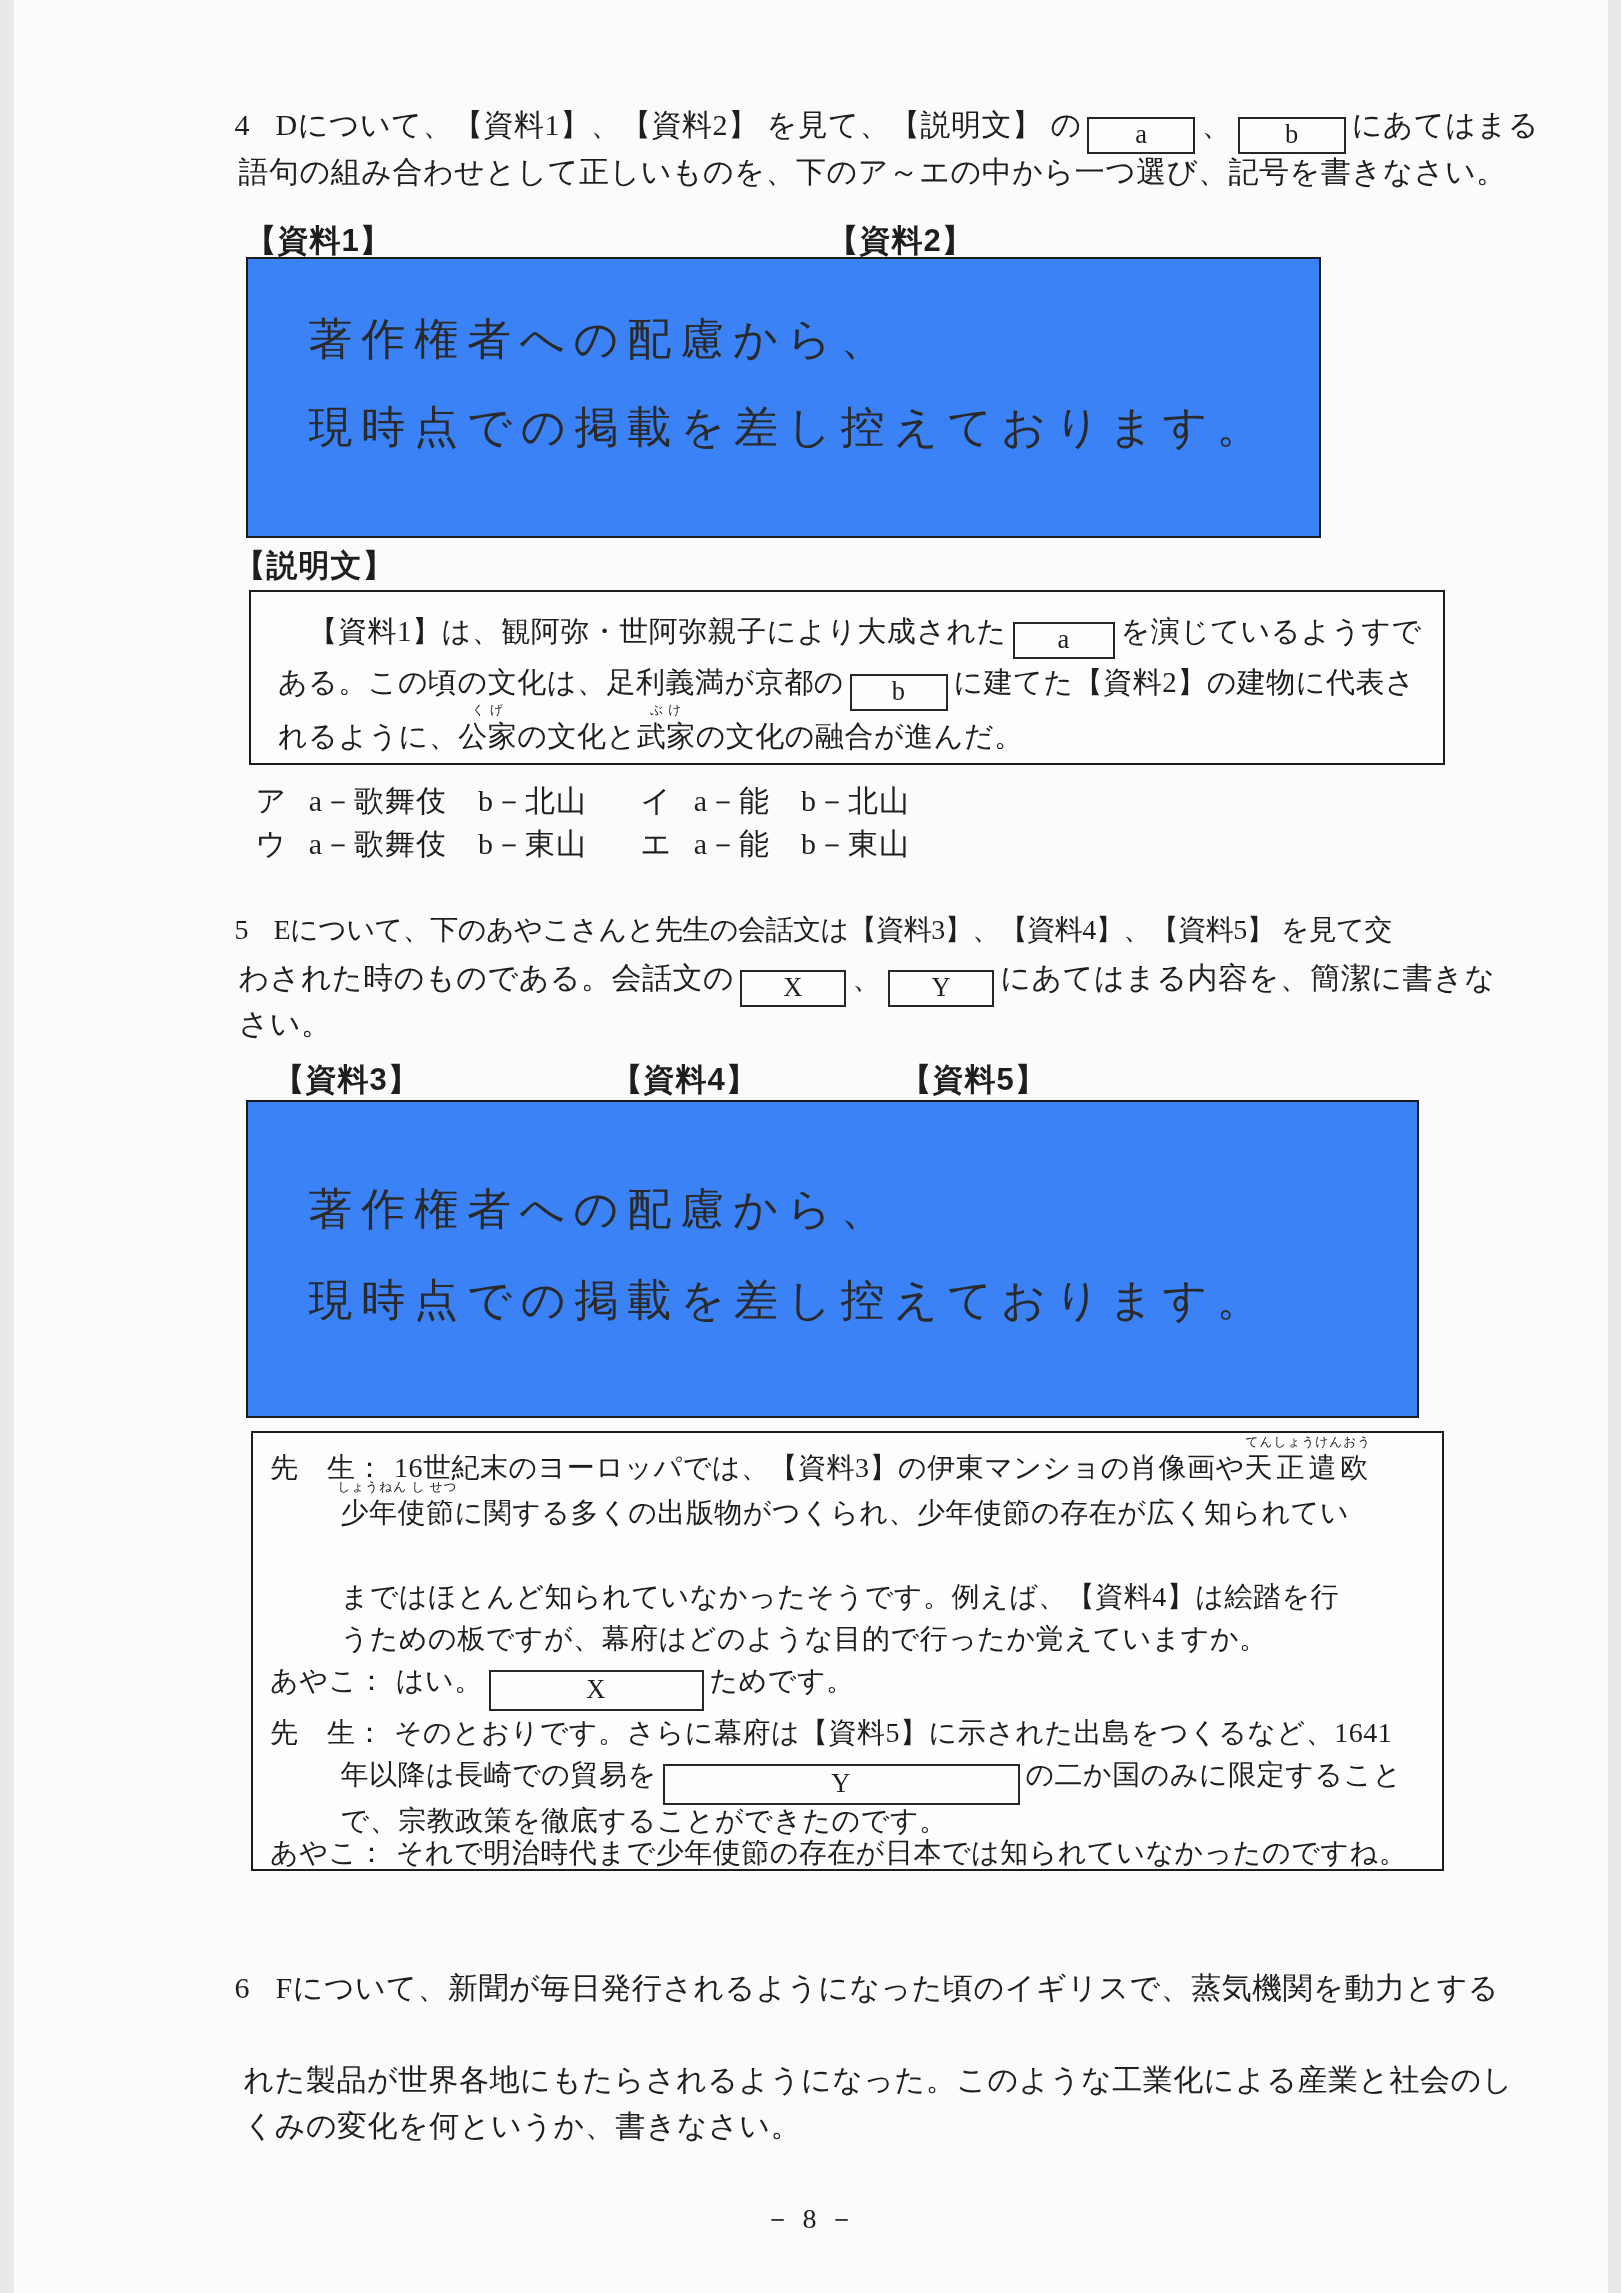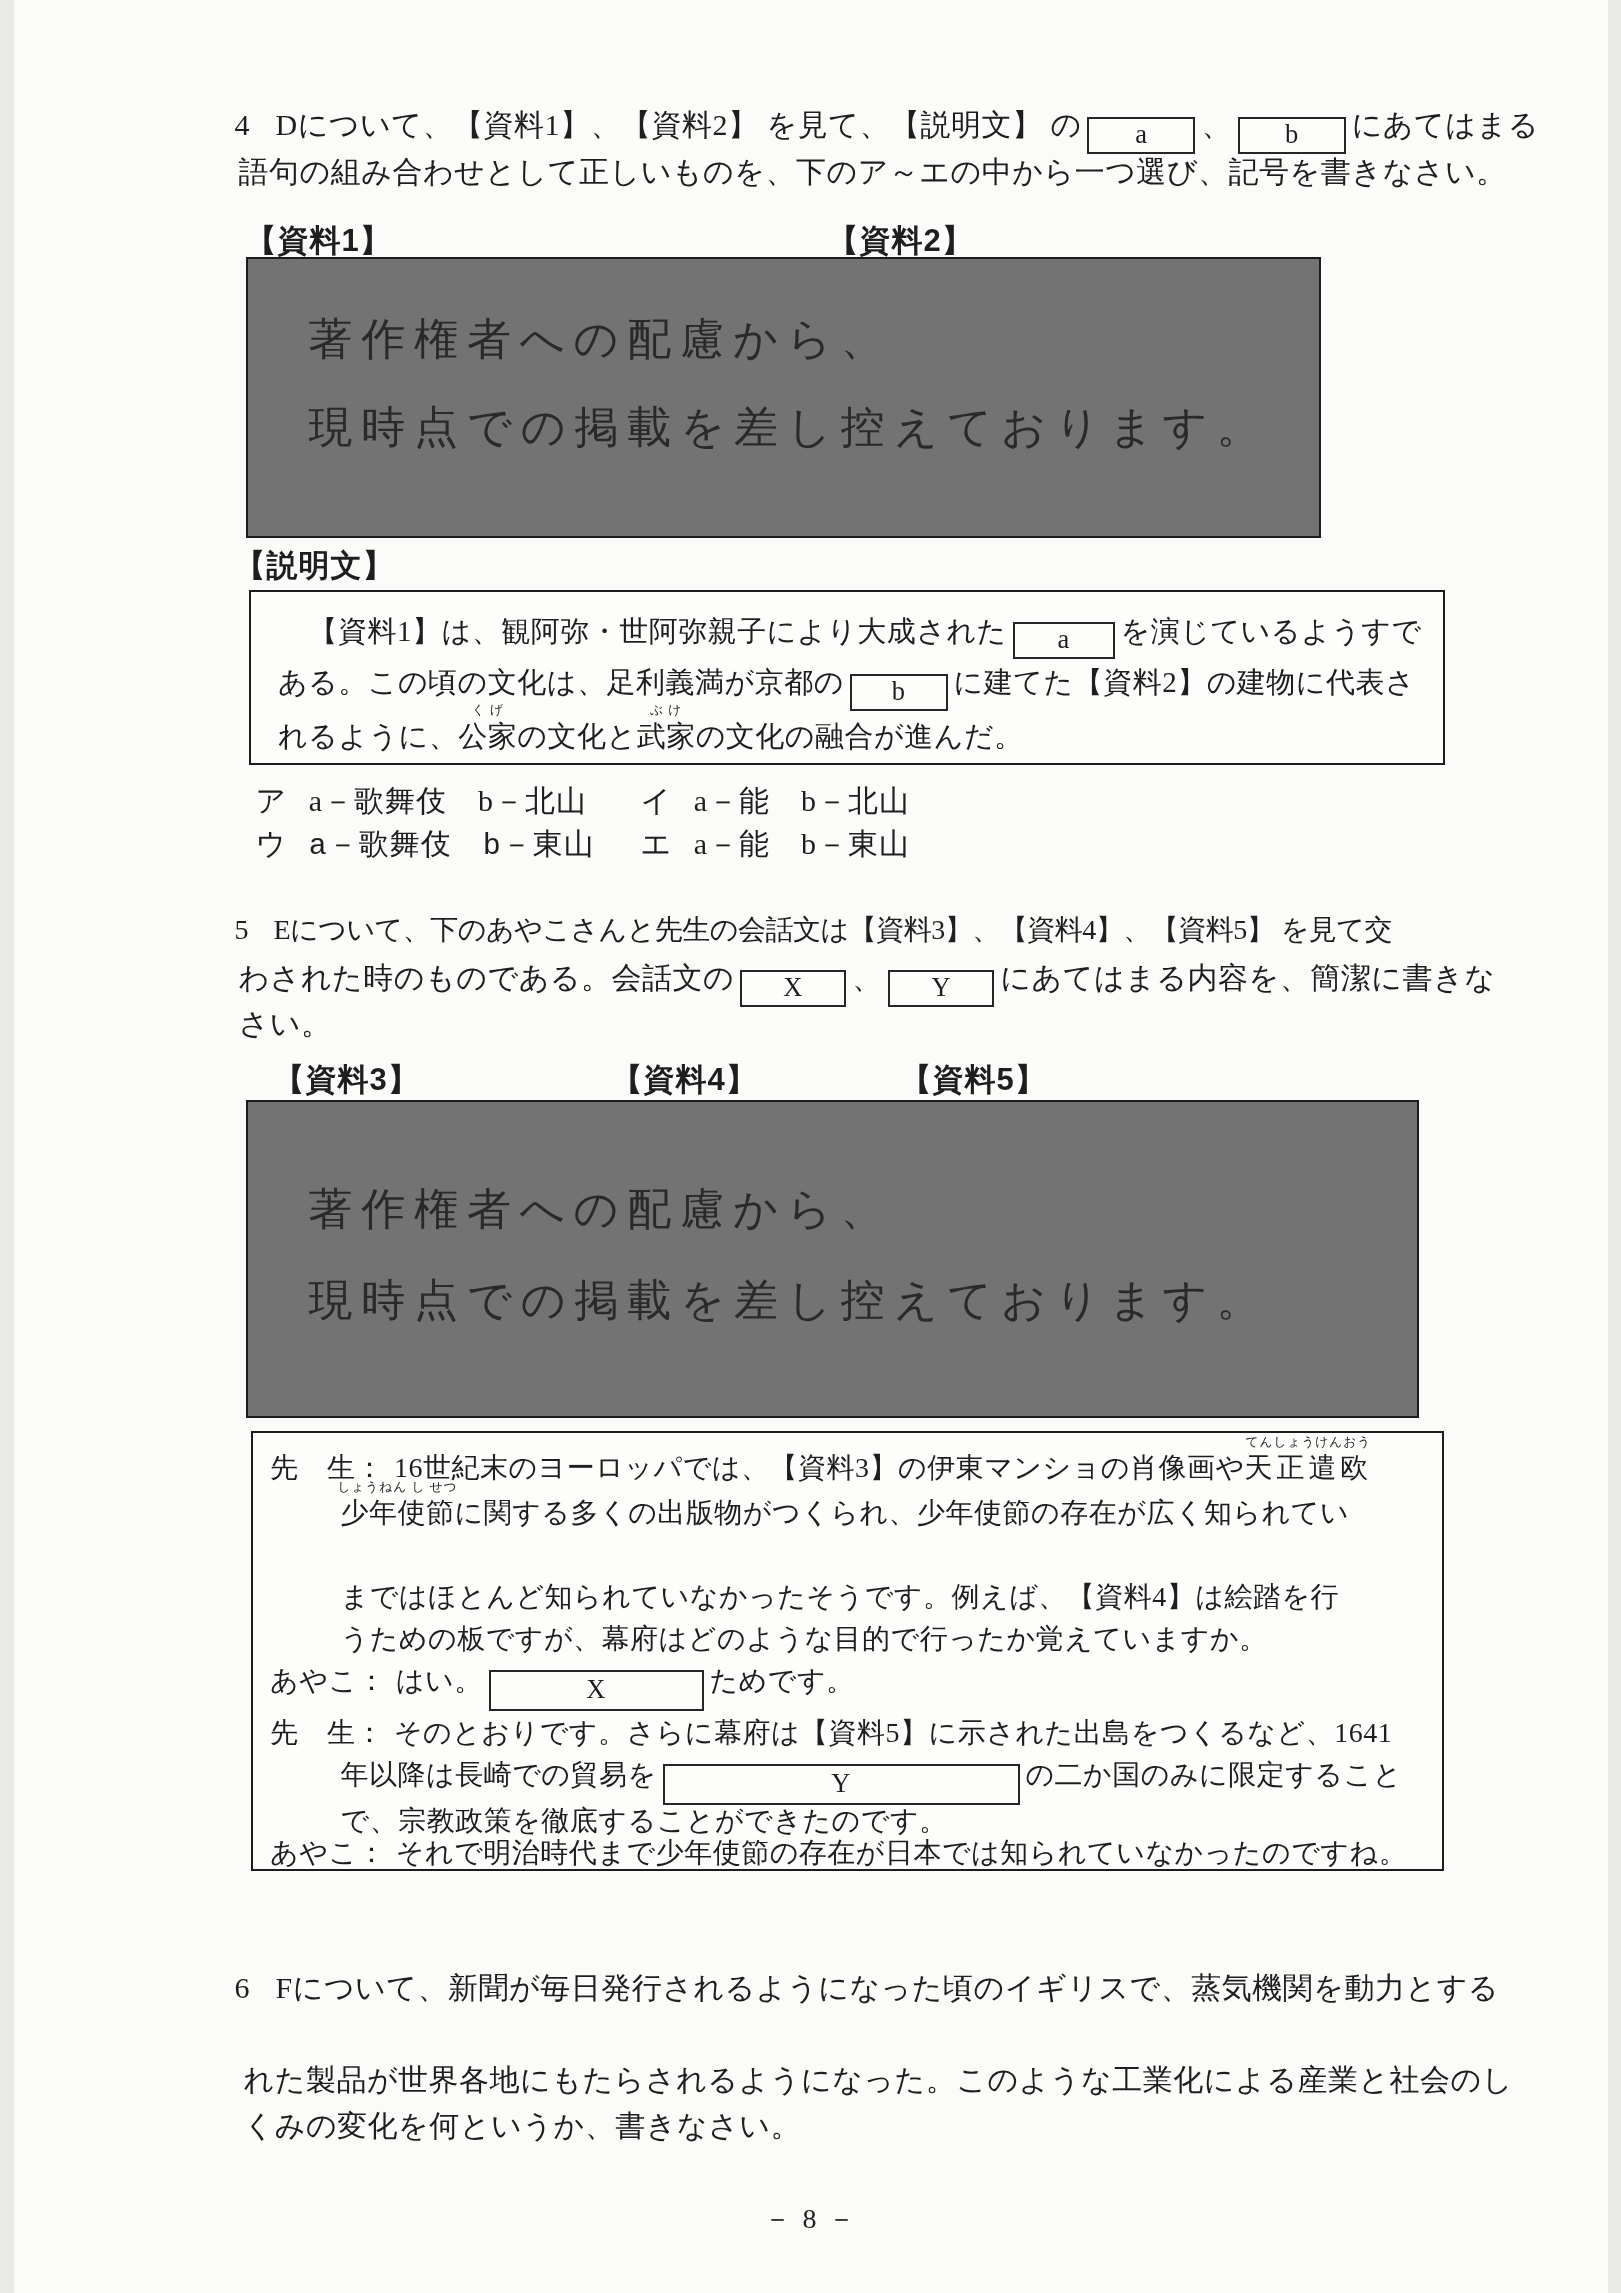--- a/index.html
+++ b/index.html
@@ -14,21 +14,21 @@
     overflow:hidden;
   }
   .abs{position:absolute;white-space:nowrap;}
   .qline{font-size:30px;letter-spacing:0.5px;line-height:1.15;}
   .qline-tight{font-size:28px;letter-spacing:-0.5px;line-height:1.15;}
   .qnum{display:inline-block;margin-right:25.5px;}
   .res-label{font-size:31px;letter-spacing:1px;font-weight:bold;font-family:"Liberation Sans","DejaVu Sans",sans-serif;}
   .bigbox{
     position:absolute;
     border:2.9px solid #1c1c1c;
-    background:#737373;
+    background:#3b82f6;
   }
   .cr-line{position:absolute;font-size:44px;letter-spacing:8.8px;color:#2a2a2a;white-space:nowrap;}
   .panel{
     position:absolute;
     border:2px solid #1c1c1c;
     background:#fdfdfc;
   }
   .pline{position:absolute;font-size:29px;letter-spacing:0.5px;white-space:nowrap;}
   .blank{
     display:inline-block;
@@ -90,21 +90,21 @@
       <span>れるように、</span><span class="rb"><span>公家</span><span class="rt">く げ</span></span><span>の文化と</span><span class="rb"><span>武家</span><span class="rt">ぶ け</span></span><span>の文化の融合が進んだ。</span>
     </div>
   </div>
 
   <div class="abs choice" style="left:242px;top:781px;">
     <span class="mark">ア</span><span>a－歌舞伎　b－北山</span>
   </div>
   <div class="abs choice" style="left:627px;top:781px;">
     <span class="mark">イ</span><span>a－能　b－北山</span>
   </div>
-  <div class="abs choice" style="left:242px;top:824px;font-family:Liberation Mono, monospace;">
+  <div class="abs choice" style="left:242px;top:824px;">
     <span class="mark">ウ</span><span>a－歌舞伎　b－東山</span>
   </div>
   <div class="abs choice" style="left:627px;top:824px;">
     <span class="mark">エ</span><span>a－能　b－東山</span>
   </div>
 
   <div class="abs qline-tight" style="left:221px;top:914px;">
     <span class="qnum">5</span><span>Eについて、下のあやこさんと先生の会話文は【資料3】、【資料4】、【資料5】 を見て交</span>
   </div>
   <div class="abs qline" style="left:225px;top:961px;">

